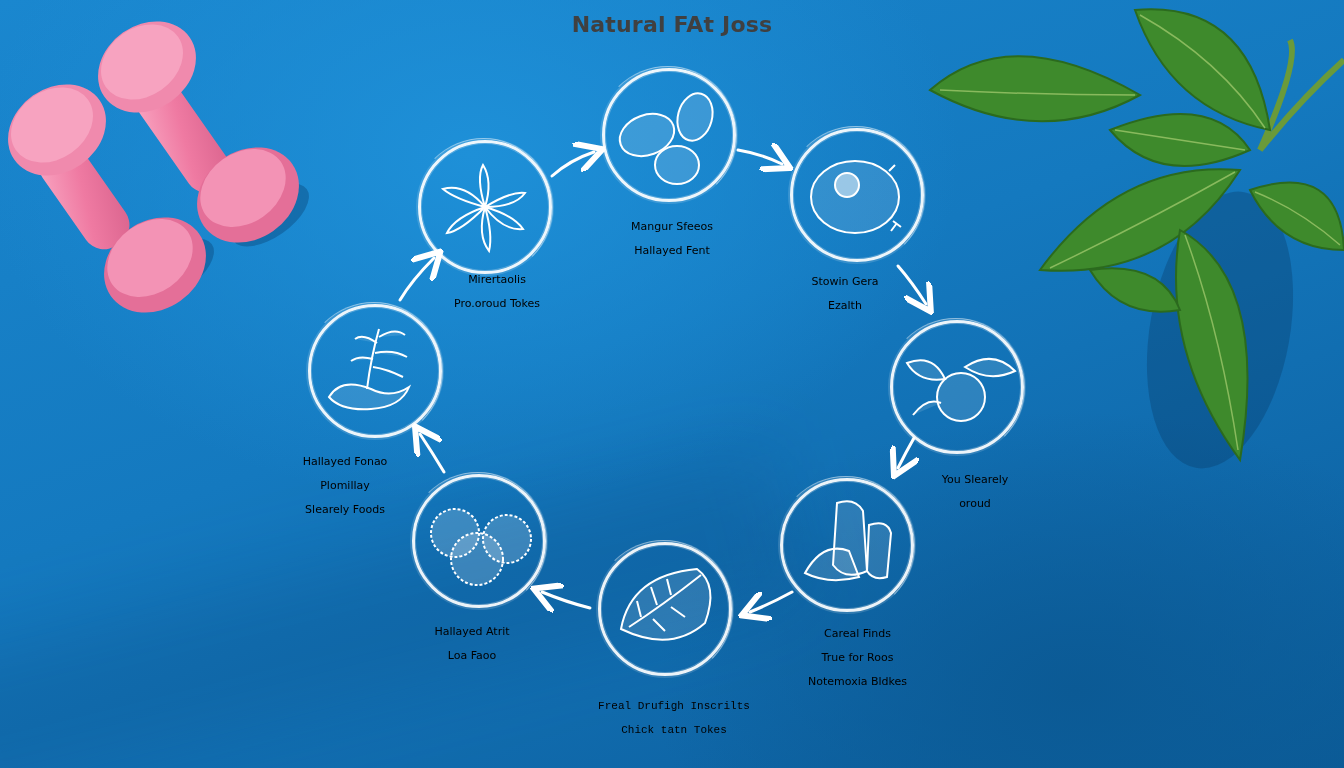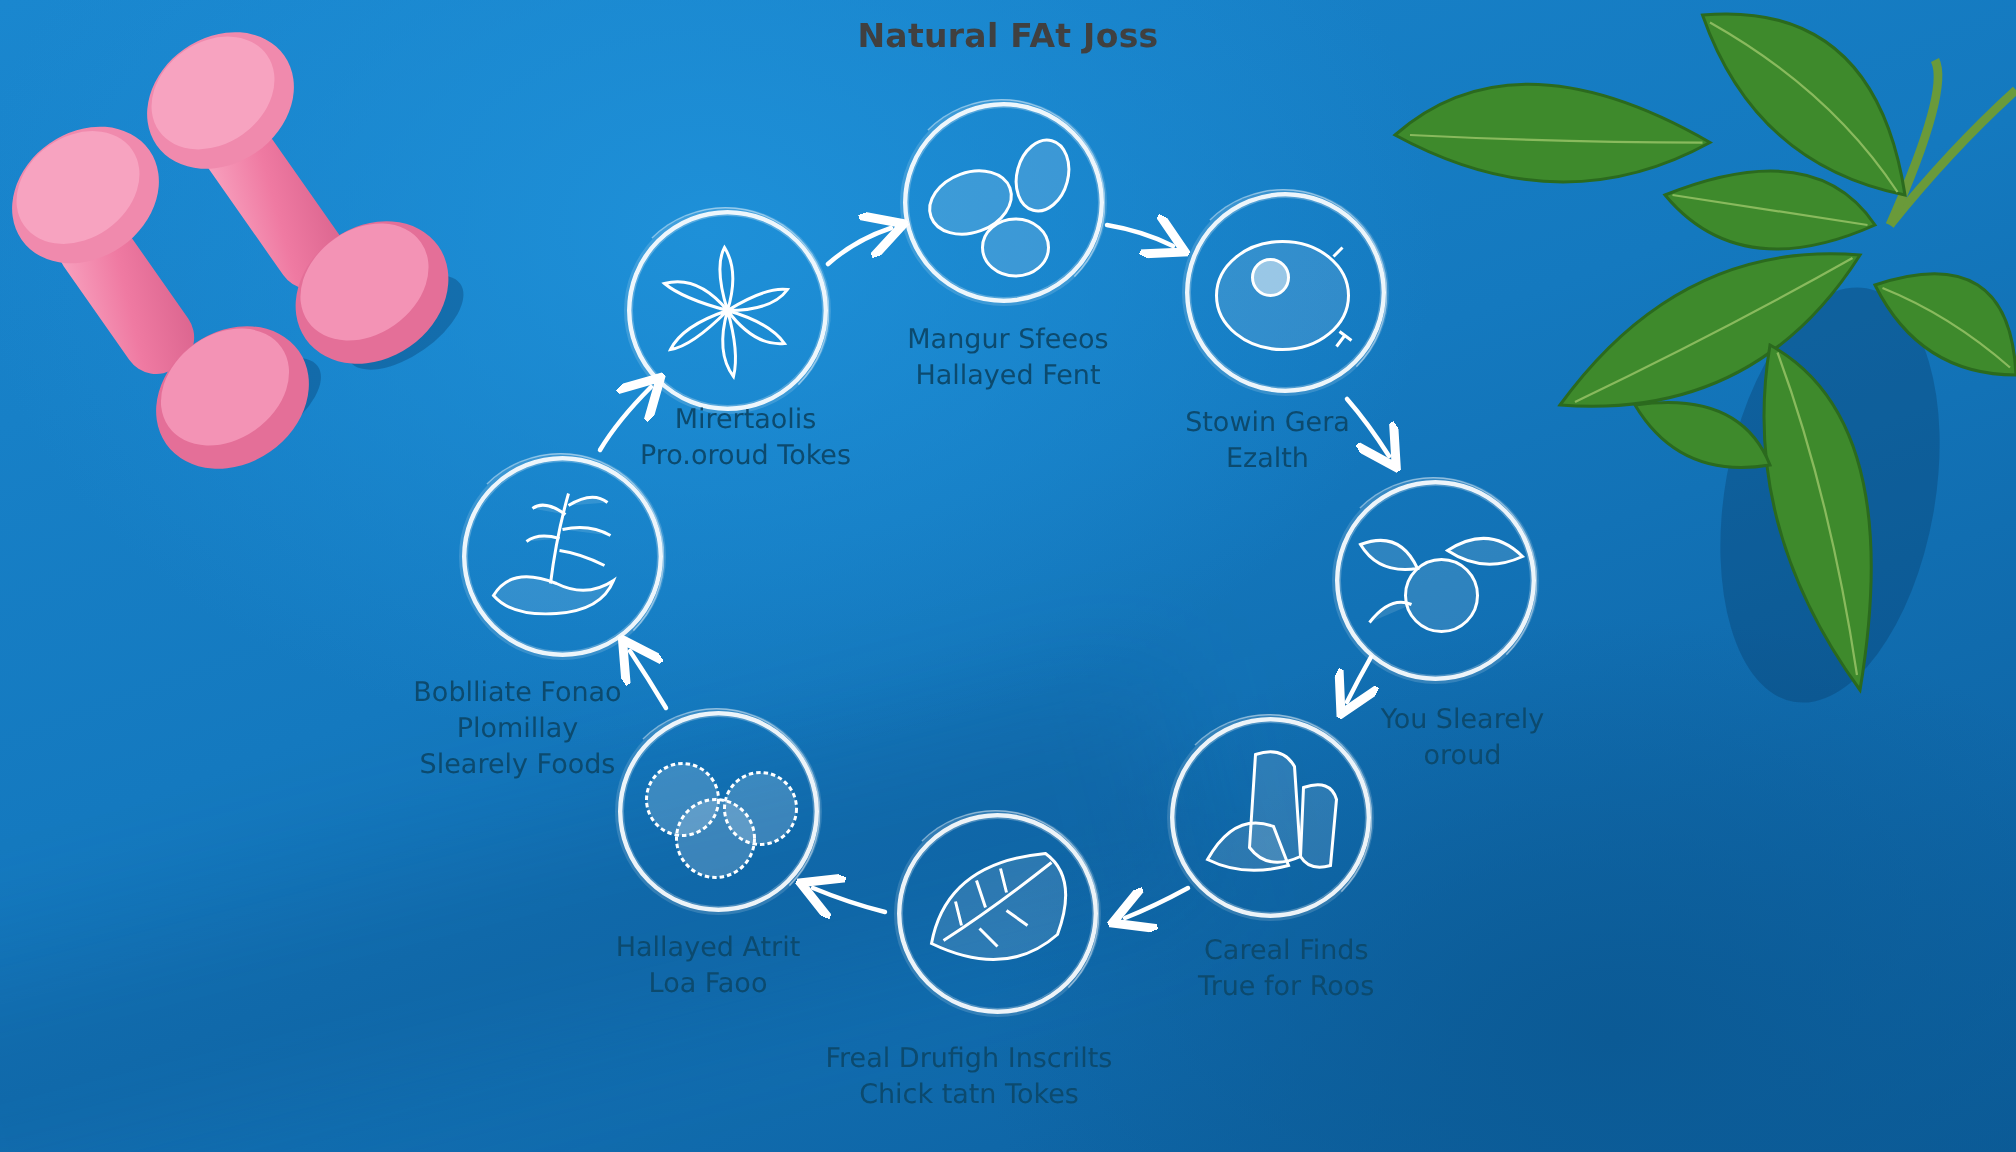--- a/index.html
+++ b/index.html
@@ -25,22 +25,22 @@
     border: 3px solid rgba(255,255,255,0.92);
     box-shadow: 0 0 0 2px rgba(255,255,255,0.15), inset 0 0 0 1px rgba(255,255,255,0.25);
   }
   .node::after {
     content: ""; position: absolute; left: -7px; top: -5px; right: -4px; bottom: -6px;
     border-radius: 50%; border: 1.5px solid rgba(255,255,255,0.45);
     border-left-color: transparent; border-bottom-color: transparent;
   }
   .node svg { position: absolute; left: 0; top: 0; width: 128px; height: 128px; }
   .label {
-    position: absolute; text-align: center; font-size: 18px; line-height: 24px;
-    color: #0c4a6e; white-space: nowrap;
+    position: absolute; text-align: center; font-size: 11px; line-height: 24px;
+    color: #000000; white-space: nowrap;
   }
   .arrow { position: absolute; }
   .deco { position: absolute; }
 </style>
 </head>
 <body>
 
 <div class="shadow-band"></div>
 
 <svg class="deco" style="left:0;top:15px;width:310px;height:300px" viewBox="0 0 310 300">
@@ -167,32 +167,33 @@
     <g fill="rgba(255,255,255,0.12)" stroke="#fff" stroke-width="2">
       <path d="M54 22 Q72 16 80 30 L84 90 Q62 100 50 84 Z"></path>
       <path d="M86 44 Q104 38 108 52 L104 96 Q90 100 84 90 Z"></path>
       <path d="M22 92 Q40 60 66 70 L76 96 Q46 104 22 92 Z"></path>
     </g>
   </svg>
 </div>
 <div class="label" style="left:770px;top:622px;width:175px;">
   <div>Careal Finds</div>
   <div>True for Roos</div>
+  <div>Notemoxia Bldkes</div>
 </div>
 
 <div class="node" style="left:598px;top:542px;">
   <svg viewBox="0 0 128 128">
     <g fill="rgba(255,255,255,0.12)" stroke="#fff" stroke-width="2">
       <path d="M20 84 Q30 30 96 24 Q118 40 104 78 Q70 108 20 84 Z"></path>
       <path d="M28 82 Q62 60 100 30"></path>
       <path d="M40 72 L36 56 M56 60 L50 42 M70 50 L66 34 M52 74 L64 86 M70 62 L84 72"></path>
     </g>
   </svg>
 </div>
-<div class="label" style="left:526px;top:694px;width:240px;">
+<div class="label" style="left:554px;top:694px;width:240px;font-family:Liberation Mono, monospace;">
   <div>Freal Drufigh Inscrilts</div>
   <div>Chick tatn Tokes</div>
 </div>
 
 <div class="node" style="left:412px;top:474px;">
   <svg viewBox="0 0 128 128">
     <g fill="rgba(255,255,255,0.18)" stroke="#fff" stroke-width="2" stroke-dasharray="3 2">
       <circle cx="40" cy="56" r="24"></circle>
       <circle cx="92" cy="62" r="24"></circle>
       <circle cx="62" cy="82" r="26"></circle>
@@ -207,21 +208,21 @@
 <div class="node" style="left:308px;top:304px;">
   <svg viewBox="0 0 128 128">
     <g fill="rgba(255,255,255,0.12)" stroke="#fff" stroke-width="2">
       <path d="M18 90 Q30 70 60 82 Q80 92 98 80 Q90 100 60 102 Q30 104 18 90 Z"></path>
       <path d="M56 82 Q60 50 68 22"></path>
       <path d="M68 30 Q84 20 94 28 M64 46 Q82 42 96 50 M62 60 Q76 62 92 70 M66 36 Q52 26 44 32 M62 52 Q48 48 40 54"></path>
     </g>
   </svg>
 </div>
 <div class="label" style="left:270px;top:450px;width:150px;">
-  <div>Boblliate Fonao</div>
+  <div>Hallayed Fonao</div>
   <div>Plomillay</div>
   <div>Slearely Foods</div>
 </div>
 
 <svg class="arrow" style="left:0;top:0;width:1344px;height:768px;pointer-events:none" viewBox="0 0 1344 768">
   <defs>
     <marker id="ah" markerWidth="10" markerHeight="10" refX="6" refY="5" orient="auto">
       <path d="M0 0 L9 5 L0 10" fill="none" stroke="#fff" stroke-width="2"></path>
     </marker>
   </defs>

